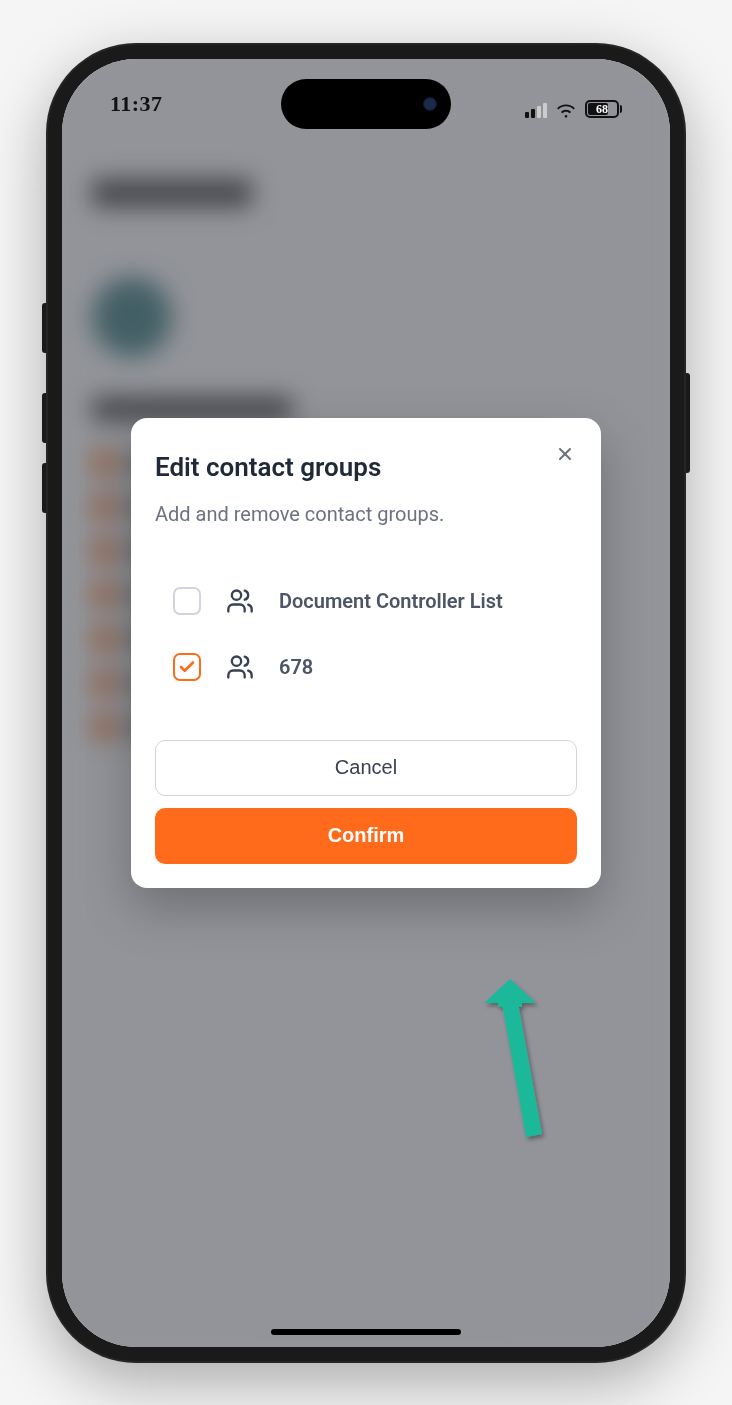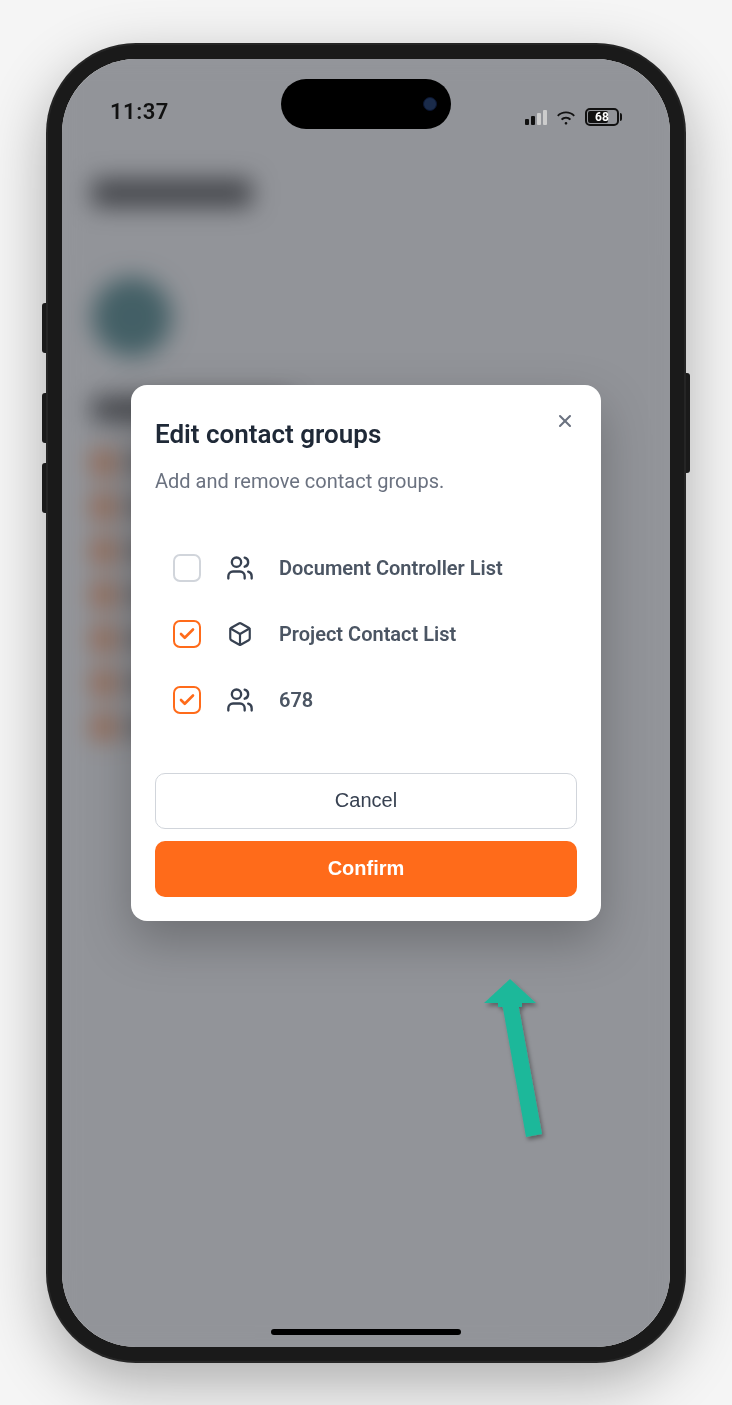--- a/index.html
+++ b/index.html
@@ -36,26 +36,26 @@
   display:flex; align-items:center; justify-content:flex-end; padding-right:14px;
 }
 .island-dot { width:14px; height:14px; border-radius:50%; background:#1a2b4a; border:1px solid #0a1530;}
 .home-indicator {
   position:absolute; bottom:12px; left:50%; transform:translateX(-50%);
   width:190px; height:6px; border-radius:3px; background:#000; z-index:50;
 }
 
 
 .status-bar {
-  position:absolute; top:8px; left:0; right:0; height:70px;
+  position:absolute; top:0; left:0; right:0; height:70px;
   display:flex; justify-content:space-between; align-items:center;
-  padding: 20px 48px 0; z-index:50;
+  padding: 20px 48px 0; z-index:50;font-family:Liberation Serif, serif;
 }
 .status-time { font-size:22px; font-weight:600; color:#111; letter-spacing:0.5px;}
-.status-icons { display:flex; gap:8px; align-items:center;margin-top:11px;}
+.status-icons { display:flex; gap:8px; align-items:flex-end;margin-top:11px;}
 .signal { display:flex; gap:2px; align-items:flex-end; height:16px;}
 .signal span { width:4px; background:#111; border-radius:1px;}
 .signal span:nth-child(1){height:6px;} .signal span:nth-child(2){height:9px;}
 .signal span:nth-child(3){height:12px;background:#ccc;} .signal span:nth-child(4){height:15px;background:#ccc;}
 .wifi { width:22px; height:16px; }
 .battery { display:flex; align-items:center; gap:1px;}
 .battery-body{ width:34px; height:18px; border:2px solid #111; border-radius:5px; position:relative; display:flex; align-items:center; justify-content:center;}
 .battery-cap{width:2px;height:8px;background:#111;border-radius:0 2px 2px 0;}
 .battery-level{font-size:12px;font-weight:700;color:#111;}
 .battery-fill{position:absolute;left:1px;top:1px;bottom:1px;width:68%;background:#111;border-radius:2px;z-index:-1;}
@@ -217,35 +217,20 @@
                 <svg width="28" height="28" viewBox="0 0 24 24" fill="none" stroke="currentColor" stroke-width="2" stroke-linecap="round" stroke-linejoin="round">
                   <path d="M16 21v-2a4 4 0 0 0-4-4H6a4 4 0 0 0-4 4v2"></path>
                   <circle cx="9" cy="7" r="4"></circle>
                   <path d="M22 21v-2a4 4 0 0 0-3-3.87"></path>
                   <path d="M16 3.13a4 4 0 0 1 0 7.75"></path>
                 </svg>
               </span>
             <span class="group-label">Document Controller List</span>
           </div>
 
-          <div class="group-item">
-            <span class="checkbox checked">
-              <svg viewBox="0 0 24 24" fill="none" stroke="currentColor" stroke-width="3.5" stroke-linecap="round" stroke-linejoin="round">
-                  <polyline points="20 6 9 17 4 12"></polyline>
-                </svg>
-            </span>
-            <span class="group-icon">
-                <svg width="26" height="26" viewBox="0 0 24 24" fill="none" stroke="currentColor" stroke-width="2" stroke-linecap="round" stroke-linejoin="round">
-                  <path d="M21 16V8a2 2 0 0 0-1-1.73l-7-4a2 2 0 0 0-2 0l-7 4A2 2 0 0 0 3 8v8a2 2 0 0 0 1 1.73l7 4a2 2 0 0 0 2 0l7-4A2 2 0 0 0 21 16z"></path>
-                  <polyline points="3.27 6.96 12 12.01 20.73 6.96"></polyline>
-                  <line x1="12" y1="22.08" x2="12" y2="12"></line>
-                </svg>
-              </span>
-            <span class="group-label">Project Contact List</span>
-          </div>
 
           <div class="group-item">
             <span class="checkbox checked">
               <svg viewBox="0 0 24 24" fill="none" stroke="currentColor" stroke-width="3.5" stroke-linecap="round" stroke-linejoin="round">
                   <polyline points="20 6 9 17 4 12"></polyline>
                 </svg>
             </span>
             <span class="group-icon">
                 <svg width="28" height="28" viewBox="0 0 24 24" fill="none" stroke="currentColor" stroke-width="2" stroke-linecap="round" stroke-linejoin="round">
                   <path d="M16 21v-2a4 4 0 0 0-4-4H6a4 4 0 0 0-4 4v2"></path>

